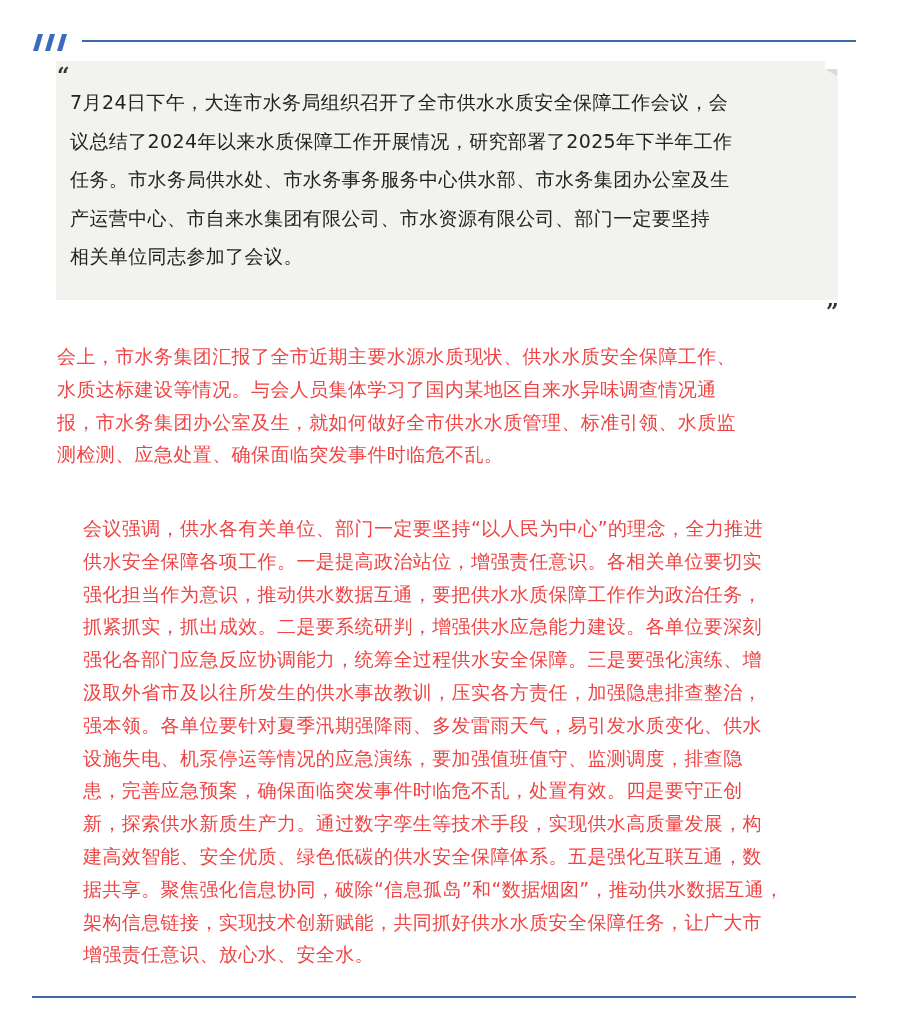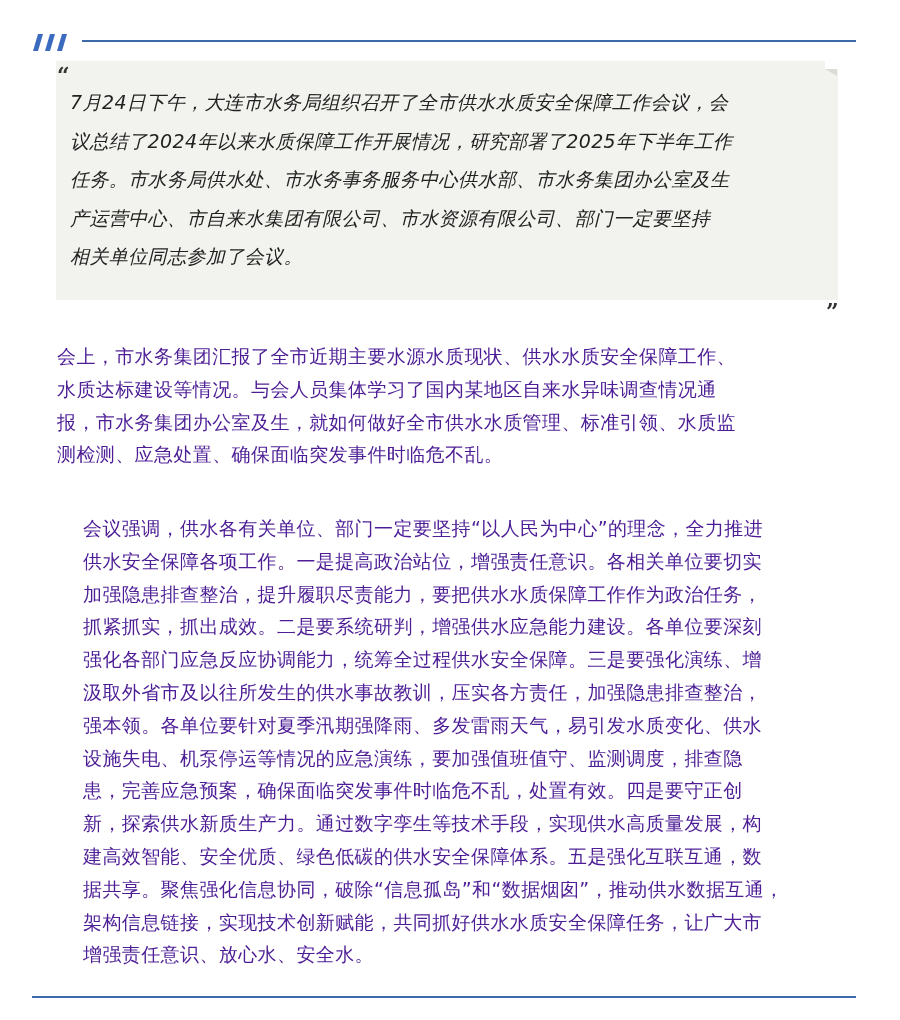--- a/index.html
+++ b/index.html
@@ -10,23 +10,23 @@
     .quote-box { position: absolute; left: 56px; top: 61px; width: 782px; height: 239px; }
     .quote-bg-main { position: absolute; left: 0; top: 0; width: 769px; height: 239px; background: #f2f2ee; }
     .quote-bg-side { position: absolute; left: 769px; top: 8px; width: 13px; height: 231px; background: #f2f2ee; }
     .quote-fold { position: absolute; left: 769px; top: 8px; width: 0; height: 0;
                   border-left: 12px solid transparent; border-top: 7px solid #dcdcd7; }
     .quote-open { position: absolute; left: 57px; top: 64px; font-size: 22px; font-weight: bold;
                   line-height: 22px; color: #333333; font-family: "DejaVu Serif", serif; }
     .quote-close { position: absolute; left: 826px; top: 300px; font-size: 22px; font-weight: bold;
                    line-height: 22px; color: #333333; font-family: "DejaVu Serif", serif; }
     .quote-text { position: absolute; left: 70px; top: 83px; width: 760px; font-size: 19px;
-                  line-height: 38.5px; color: #222222; letter-spacing: 0.4px; font-style: italic; }
+                  line-height: 38.5px; color: #222222; letter-spacing: 0.4px; }
     .para { position: absolute; left: 57px; width: 790px; font-size: 19px; line-height: 32.8px;
-            color: #4c1d95; letter-spacing: 0.4px; }
+            color: #ef4444; letter-spacing: 0.4px; }
     .line { display: block; white-space: nowrap; }
     .para-1 { top: 340px; }
     .para-2 { top: 512px; margin-left: 26px; }
     .footer-line { position: absolute; left: 32px; top: 996px; width: 824px; height: 2px; }
   </style>
 </head>
 <body>
 
 <svg class="header-deco" viewBox="0 0 34 17">
   <polygon points="5,0 10,0 5,17 0,17" fill="#3a6bbf"></polygon>
@@ -53,21 +53,21 @@
 <div class="para para-1">
   <span class="line">会上，市水务集团汇报了全市近期主要水源水质现状、供水水质安全保障工作、</span>
   <span class="line">水质达标建设等情况。与会人员集体学习了国内某地区自来水异味调查情况通</span>
   <span class="line">报，市水务集团办公室及生，就如何做好全市供水水质管理、标准引领、水质监</span>
   <span class="line">测检测、应急处置、确保面临突发事件时临危不乱。</span>
 </div>
 
 <div class="para para-2">
   <span class="line">会议强调，供水各有关单位、部门一定要坚持“以人民为中心”的理念，全力推进</span>
   <span class="line">供水安全保障各项工作。一是提高政治站位，增强责任意识。各相关单位要切实</span>
-  <span class="line">加强隐患排查整治，提升履职尽责能力，要把供水水质保障工作作为政治任务，</span>
+  <span class="line">强化担当作为意识，推动供水数据互通，要把供水水质保障工作作为政治任务，</span>
   <span class="line">抓紧抓实，抓出成效。二是要系统研判，增强供水应急能力建设。各单位要深刻</span>
   <span class="line">强化各部门应急反应协调能力，统筹全过程供水安全保障。三是要强化演练、增</span>
   <span class="line">汲取外省市及以往所发生的供水事故教训，压实各方责任，加强隐患排查整治，</span>
   <span class="line">强本领。各单位要针对夏季汛期强降雨、多发雷雨天气，易引发水质变化、供水</span>
   <span class="line">设施失电、机泵停运等情况的应急演练，要加强值班值守、监测调度，排查隐</span>
   <span class="line">患，完善应急预案，确保面临突发事件时临危不乱，处置有效。四是要守正创</span>
   <span class="line">新，探索供水新质生产力。通过数字孪生等技术手段，实现供水高质量发展，构</span>
   <span class="line">建高效智能、安全优质、绿色低碳的供水安全保障体系。五是强化互联互通，数</span>
   <span class="line">据共享。聚焦强化信息协同，破除“信息孤岛”和“数据烟囱”，推动供水数据互通，</span>
   <span class="line">架构信息链接，实现技术创新赋能，共同抓好供水水质安全保障任务，让广大市</span>

